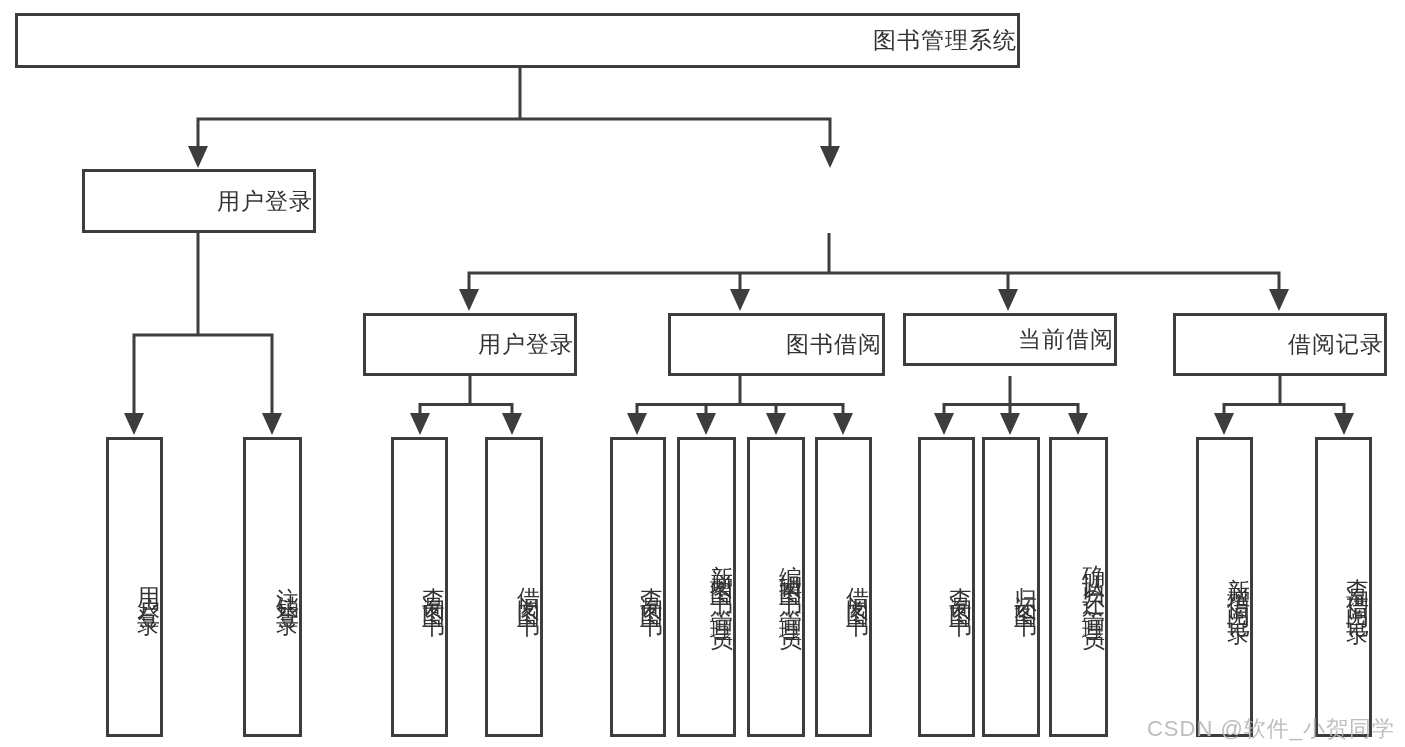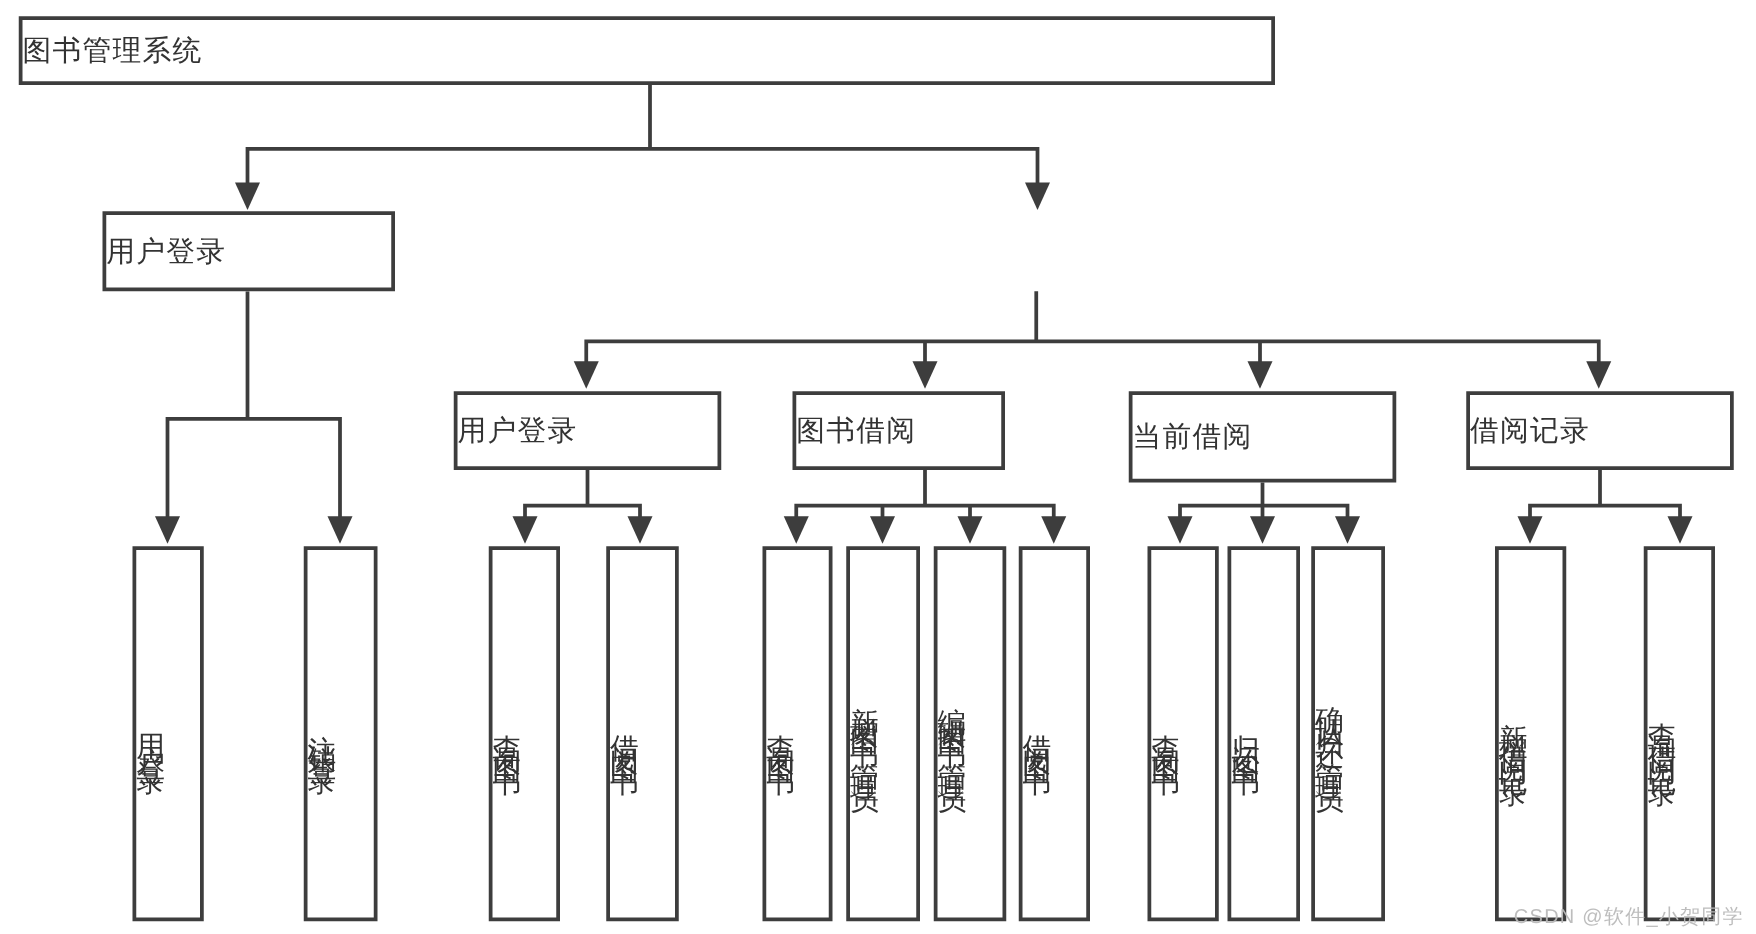--- a/index.html
+++ b/index.html
@@ -10,21 +10,21 @@
     font-family:"Liberation Sans","DejaVu Sans",sans-serif;
     overflow:hidden;
   }
   .node{
     position:absolute;
     box-sizing:border-box;
     border:3px solid #3d3d3d;
     background:#ffffff;
     display:flex;
     align-items:center;
-    justify-content:flex-start;
+    justify-content:flex-end;
   }
   .node .h{
     font-size:23px;
     color:#333333;
     letter-spacing:1px;
     white-space:nowrap;
   }
   .node .v{
     writing-mode:vertical-rl;
     text-orientation:mixed;
@@ -44,21 +44,21 @@
     fill:none;
   }
   #connectors polygon{
     fill:#3d3d3d;
     stroke:none;
   }
   #watermark{
     position:absolute;
     right:10px;
     bottom:3px;
-    font-size:16px;
+    font-size:22px;
     color:rgba(185,185,185,0.95);
     letter-spacing:1px;
     white-space:nowrap;
     z-index:5;
   }
 </style>
 </head>
 <body>
 
 <div id="stage">
@@ -103,24 +103,24 @@
     <span class="h">图书管理系统</span>
   </div>
 
   <div class="node" style="left:82px;top:169px;width:234px;height:64px">
     <span class="h">用户登录</span>
   </div>
 
   <div class="node" style="left:363px;top:313px;width:214px;height:63px">
     <span class="h">用户登录</span>
   </div>
-  <div class="node" style="left:634px;top:313px;width:170px;height:63px">
+  <div class="node" style="left:668px;top:313px;width:217px;height:63px">
     <span class="h">图书借阅</span>
   </div>
-  <div class="node" style="left:903px;top:313px;width:214px;height:73px">
+  <div class="node" style="left:903px;top:313px;width:214px;height:53px">
     <span class="h">当前借阅</span>
   </div>
   <div class="node" style="left:1173px;top:313px;width:214px;height:63px">
     <span class="h">借阅记录</span>
   </div>
 
   <div class="node" style="left:106px;top:437px;width:57px;height:300px">
     <span class="v">用户登录</span>
   </div>
   <div class="node" style="left:243px;top:437px;width:59px;height:300px">

